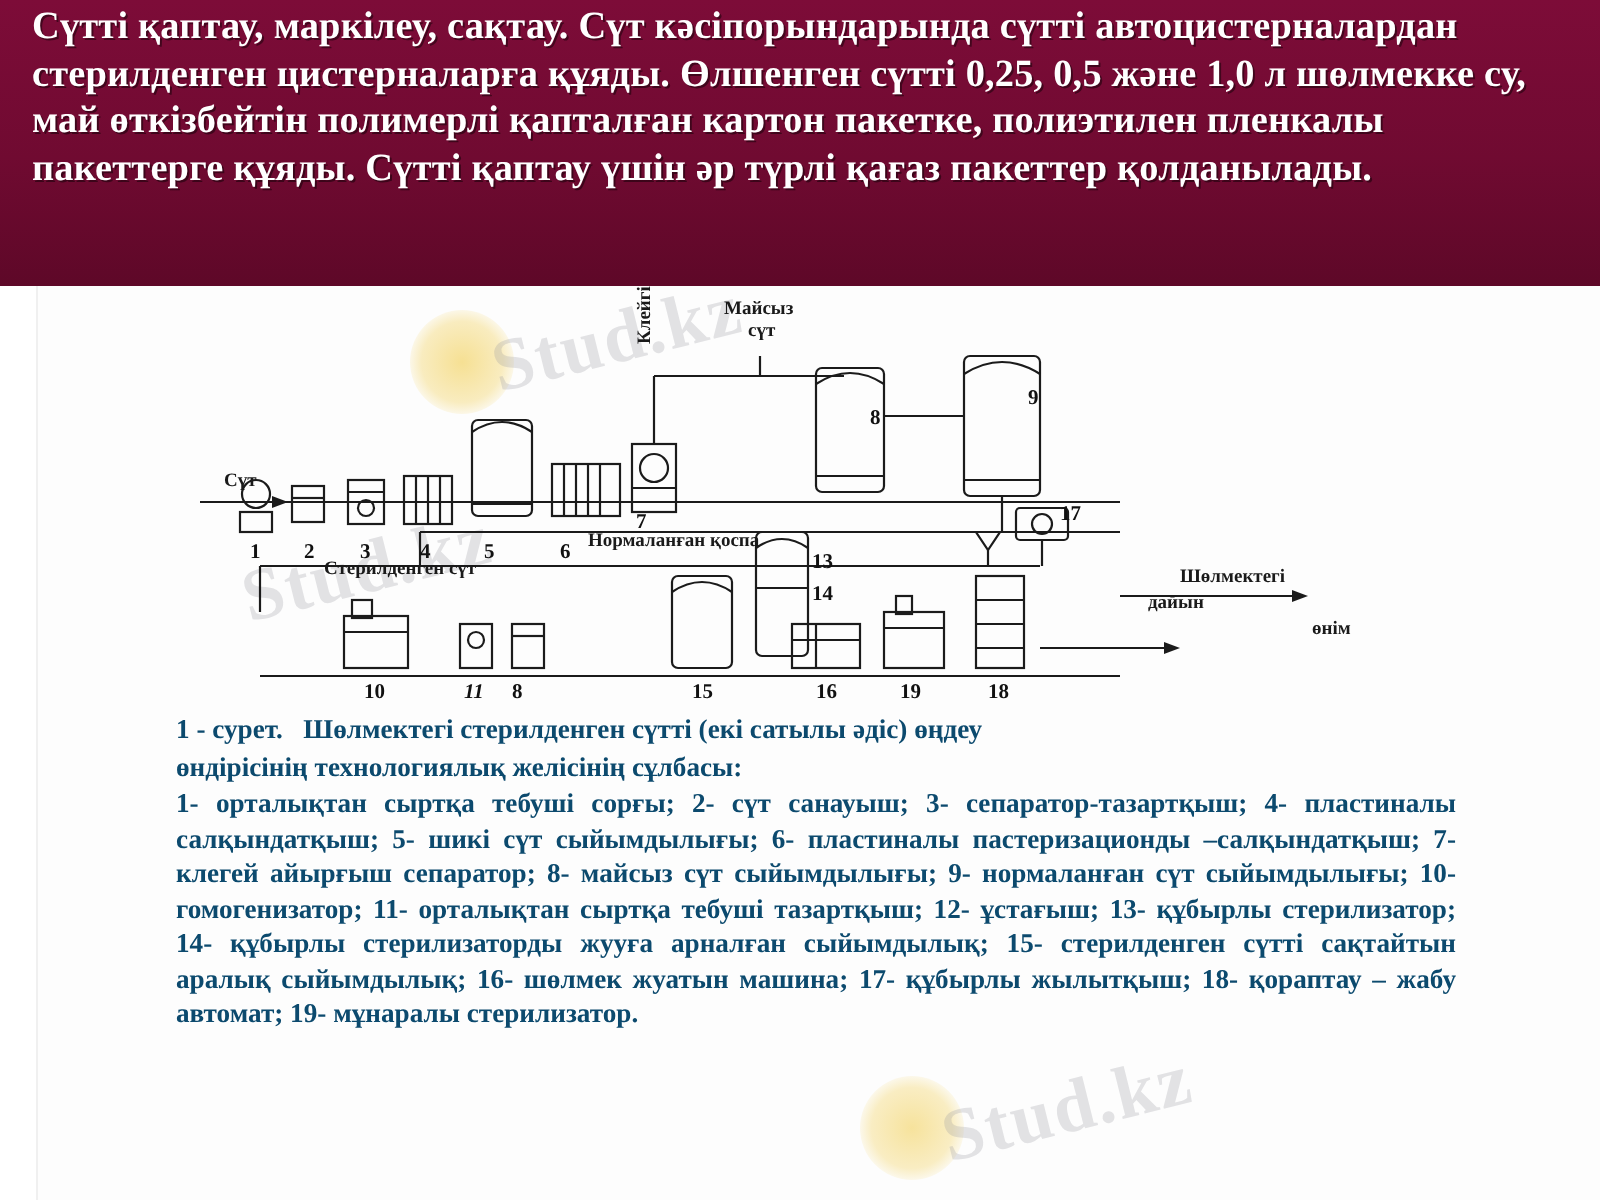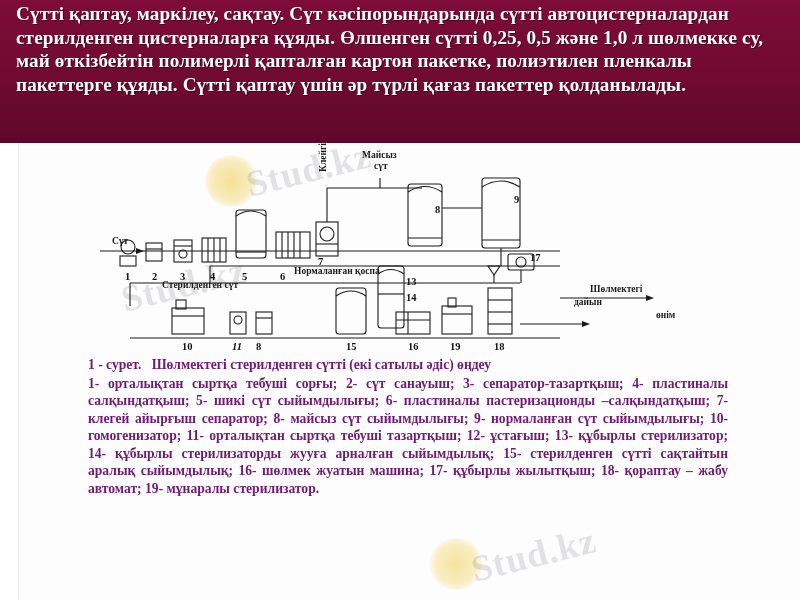--- a/index.html
+++ b/index.html
@@ -118,21 +118,21 @@
   }
   
   .caption {
     position: absolute;
     left: 88px;
     top: 213px;
     width: 640px;
     font-family: "Liberation Serif", serif;
     font-size: 13.6px;
     line-height: 17.5px;
-    color: #701a75;
+    color: #0c4a6e;
     text-align: justify;
     font-weight: bold;
   }
   .caption p { margin: 0 0 1px 0; }
   .cap-first { }
 </style>
 </head>
 <body>
 
 <div class="slide">
@@ -286,17 +286,18 @@
       <div class="dnum" style="left:360px; top:193px;">19</div>
       <div class="dnum" style="left:404px; top:193px;">18</div>
     </div>
 
     <div class="caption">
       <p class="cap-first">
         <span>1 - сурет.</span>
         <span>&nbsp;</span>
         <span>Шөлмектегі стерилденген сүтті (екі сатылы әдіс) өңдеу</span>
       </p>
+      <p>өндірісінің технологиялық желісінің сұлбасы:</p>
       <p>1- орталықтан сыртқа тебуші сорғы; 2- сүт санауыш; 3- сепаратор-тазартқыш; 4- пластиналы салқындатқыш; 5- шикі сүт сыйымдылығы; 6- пластиналы пастеризационды –салқындатқыш; 7- клегей айырғыш сепаратор; 8- майсыз сүт сыйымдылығы; 9- нормаланған сүт сыйымдылығы; 10- гомогенизатор; 11- орталықтан сыртқа тебуші тазартқыш; 12- ұстағыш; 13- құбырлы стерилизатор; 14- құбырлы стерилизаторды жууға арналған сыйымдылық; 15- стерилденген сүтті сақтайтын аралық сыйымдылық; 16- шөлмек жуатын машина; 17- құбырлы жылытқыш; 18- қораптау – жабу автомат; 19- мұнаралы стерилизатор.</p>
     </div>
 
   </div>
 </div>
 
 </body></html>

